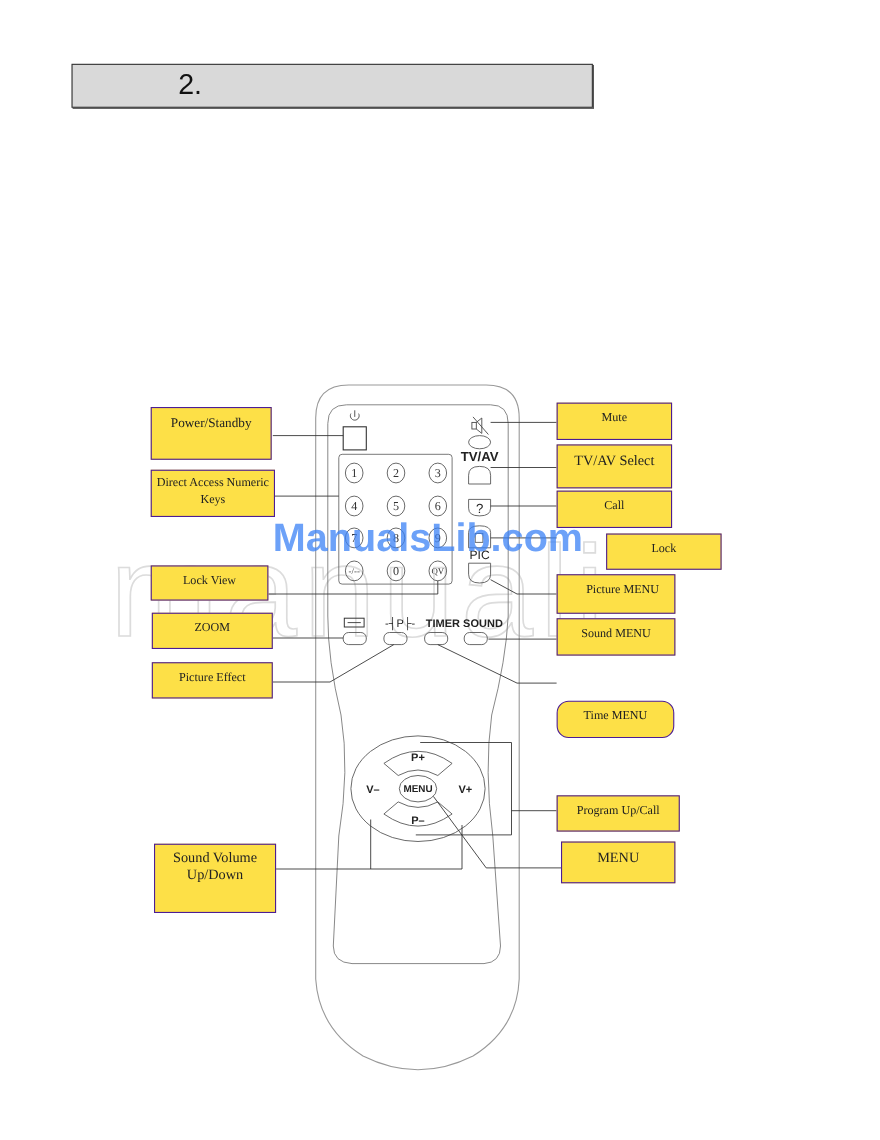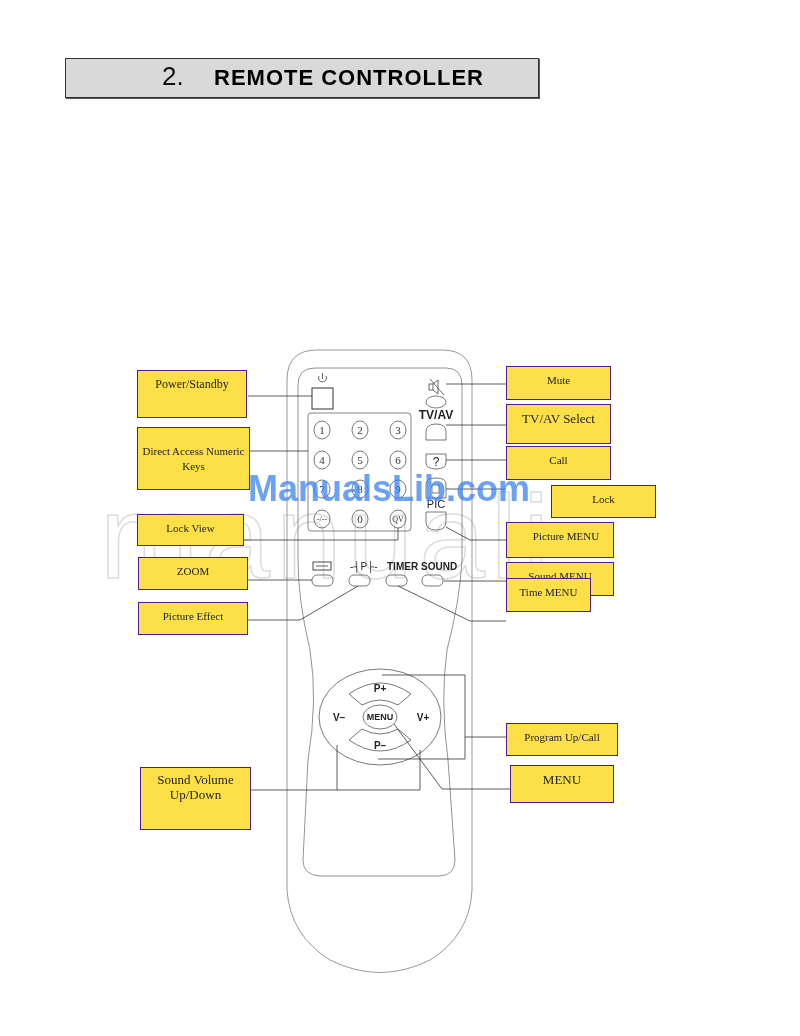--- a/index.html
+++ b/index.html
@@ -10,21 +10,20 @@
     .lbl { position:absolute; border:1px solid #4c1d95; background:#fde047; font-size:11px; text-align:center; box-sizing:border-box; padding-top:6px; line-height:15px; }
     .lbl.big { font-size:13px; }
     svg.diag { position:absolute; left:0; top:0; }
     .wm { position:absolute; left:248px; top:468px; font-family:"Liberation Sans", sans-serif; font-weight:bold; font-size:36px; color:#3b82f6; opacity:0.75; letter-spacing:0px; }
   </style>
 </head>
 <body>
 
 <div class="header">
   <span class="num">2.</span>
-  <span class="title">REMOTE CONTROLLER</span>
 </div>
 
 <svg class="diag" width="800" height="1036">
 
   <text x="100" y="578" font-size="118" font-family="Liberation Sans, sans-serif" fill="none" stroke="#dcdcdc" stroke-width="1.5" letter-spacing="6">manuali</text>
 
   <path d="M287,380 Q287,350 317,350 L442,350 Q472,350 472,380 L472,890 Q470,935 430,960 Q380,985 330,960 Q290,935 287,890 Z" fill="none" stroke="#999" stroke-width="1"></path>
 
   <path d="M298,385 Q298,368 315,368 L446,368 Q462,368 462,385 L462,560 Q460,600 447,650 Q440,700 448,760 L455,860 Q455,875 440,876 L320,876 Q303,875 303,860 L308,760 Q318,700 310,650 Q298,600 298,560 Z" fill="none" stroke="#777" stroke-width="0.8"></path>
 
@@ -122,29 +121,29 @@
     <path d="M446,527 L470,540 L506,540"></path>
     <line x1="444" y1="581" x2="506" y2="581"></line>
     <path d="M398,586 L470,621 L506,621"></path>
     <path d="M382,675 L465,675 L465,759 L378,759"></path>
     <line x1="465" y1="737" x2="506" y2="737"></line>
     <path d="M394,724 L442,789 L510,789"></path>
   </g>
 </svg>
 
 <div class="lbl" style="left:137px;top:370px;width:110px;height:48px;font-size:12px;">Power/Standby</div>
-<div class="lbl" style="left:137px;top:427px;width:113px;height:63px;padding-top:16px;">Direct Access Numeric Keys</div>
+<div class="lbl" style="left:137px;top:427px;width:113px;height:43px;padding-top:4px;">Direct Access Numeric Keys</div>
 <div class="lbl" style="left:137px;top:514px;width:107px;height:32px;">Lock View</div>
 <div class="lbl" style="left:138px;top:557px;width:110px;height:33px;">ZOOM</div>
 <div class="lbl" style="left:138px;top:602px;width:110px;height:33px;">Picture Effect</div>
 <div class="lbl big" style="left:140px;top:767px;width:111px;height:63px;padding:4px 14px 0;">Sound Volume Up/Down</div>
 
 <div class="lbl" style="left:506px;top:366px;width:105px;height:34px;text-align:center;">Mute</div>
 <div class="lbl big" style="left:506px;top:404px;width:105px;height:40px;">TV/AV Select</div>
 <div class="lbl" style="left:506px;top:446px;width:105px;height:34px;">Call</div>
 <div class="lbl" style="left:506px;top:485px;width:105px;height:33px;margin-left:45px;">Lock</div>
 <div class="lbl" style="left:506px;top:522px;width:108px;height:36px;padding-left:12px;">Picture MENU</div>
 <div class="lbl" style="left:506px;top:562px;width:108px;height:34px;">Sound MENU</div>
-<div class="lbl" style="left:506px;top:578px;width:85px;height:34px;">Time MENU</div>
+<div class="lbl" style="left:506px;top:637px;width:107px;height:34px;border-radius:11px;">Time MENU</div>
 <div class="lbl" style="left:506px;top:723px;width:112px;height:33px;">Program Up/Call</div>
 <div class="lbl big" style="left:510px;top:765px;width:104px;height:38px;">MENU</div>
 
 <div class="wm">ManualsLib.com</div>
 
 </body></html>

